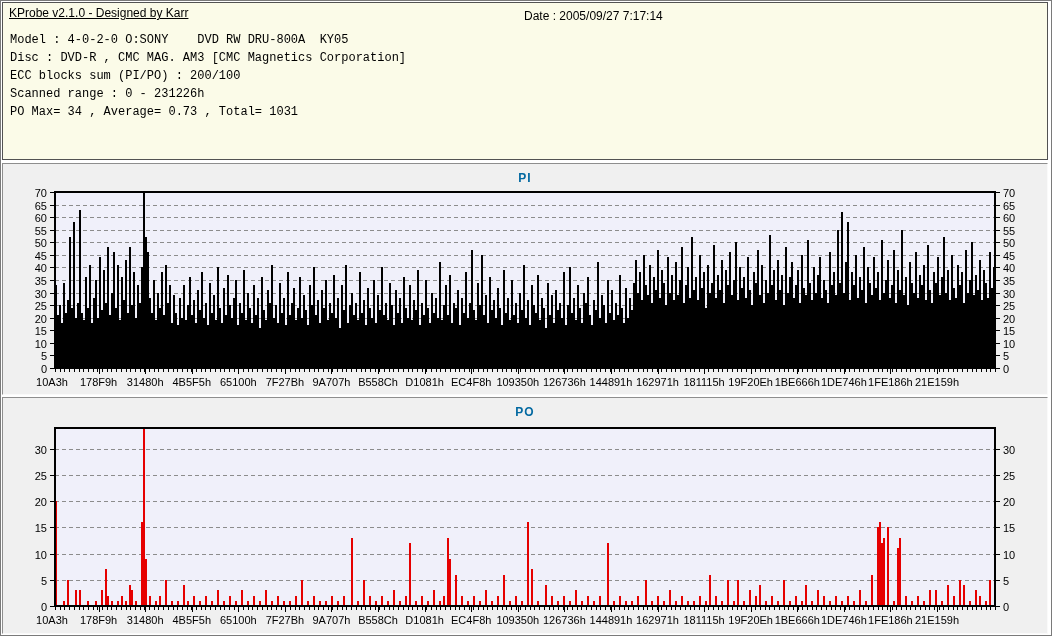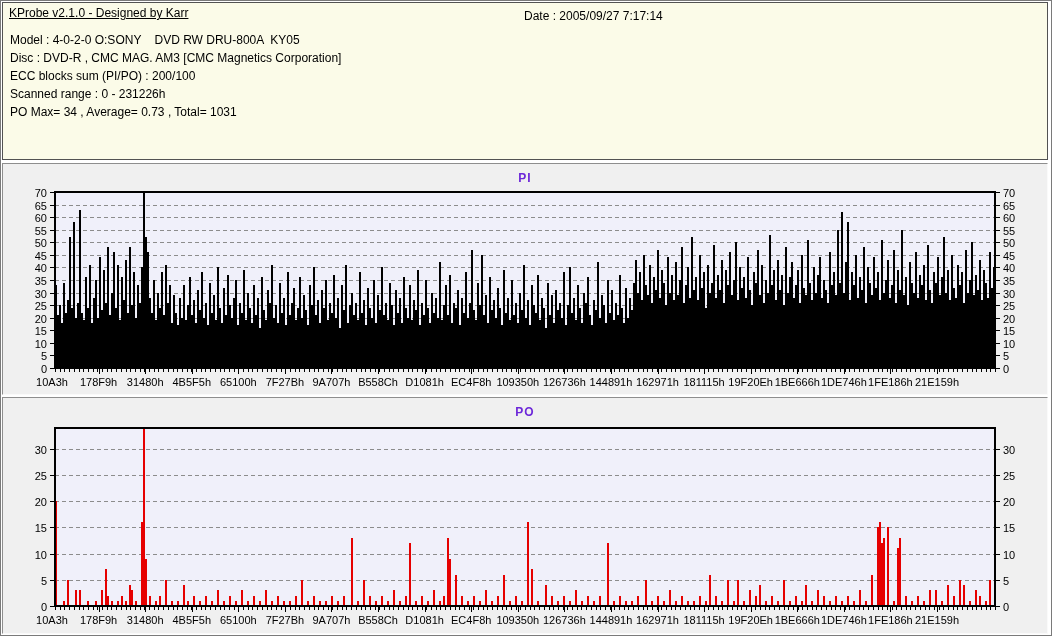--- a/index.html
+++ b/index.html
@@ -11,33 +11,33 @@
   
   .info-panel{
     position:absolute;left:2px;top:2px;width:1044px;height:156px;
     background:#fbfbe8;border:1px solid #525252;box-sizing:content-box;
   }
   .app-title{
     position:absolute;left:6px;top:3px;
     font-size:12px;font-weight:normal;text-decoration:underline;white-space:pre;
   }
   .date-label{position:absolute;left:521px;top:6px;font-size:12px;white-space:pre;}
-  .info-lines{position:absolute;left:7px;top:28px;}
+  .info-lines{position:absolute;left:7px;top:28px;font-family:Liberation Mono, monospace;}
   .info-line{font-size:12px;line-height:18px;white-space:pre;}
   
   .chart-panel{
     position:absolute;left:2px;width:1046px;background:#f0f0f0;
     border:1px solid;border-color:#8e8e8e #fafafa #fafafa #8e8e8e;
     box-sizing:border-box;overflow:hidden;
   }
   .panel-pi{top:163px;height:232px;}
   .panel-po{top:397px;height:237px;}
   .chart-title{
     position:absolute;left:0;top:7px;width:100%;text-align:center;
-    font-size:12px;font-weight:bold;color:#6d28d9;letter-spacing:1px;
+    font-size:12px;font-weight:bold;color:#0369a1;letter-spacing:1px;
   }
   .chart-mount{position:absolute;left:0;top:0;width:100%;height:100%;}
   svg text{font-family:"Liberation Sans",sans-serif;font-size:11px;fill:#000;}
 </style>
 </head>
 <body>
 
 <div class="frame"></div>
 
 <div class="info-panel">

